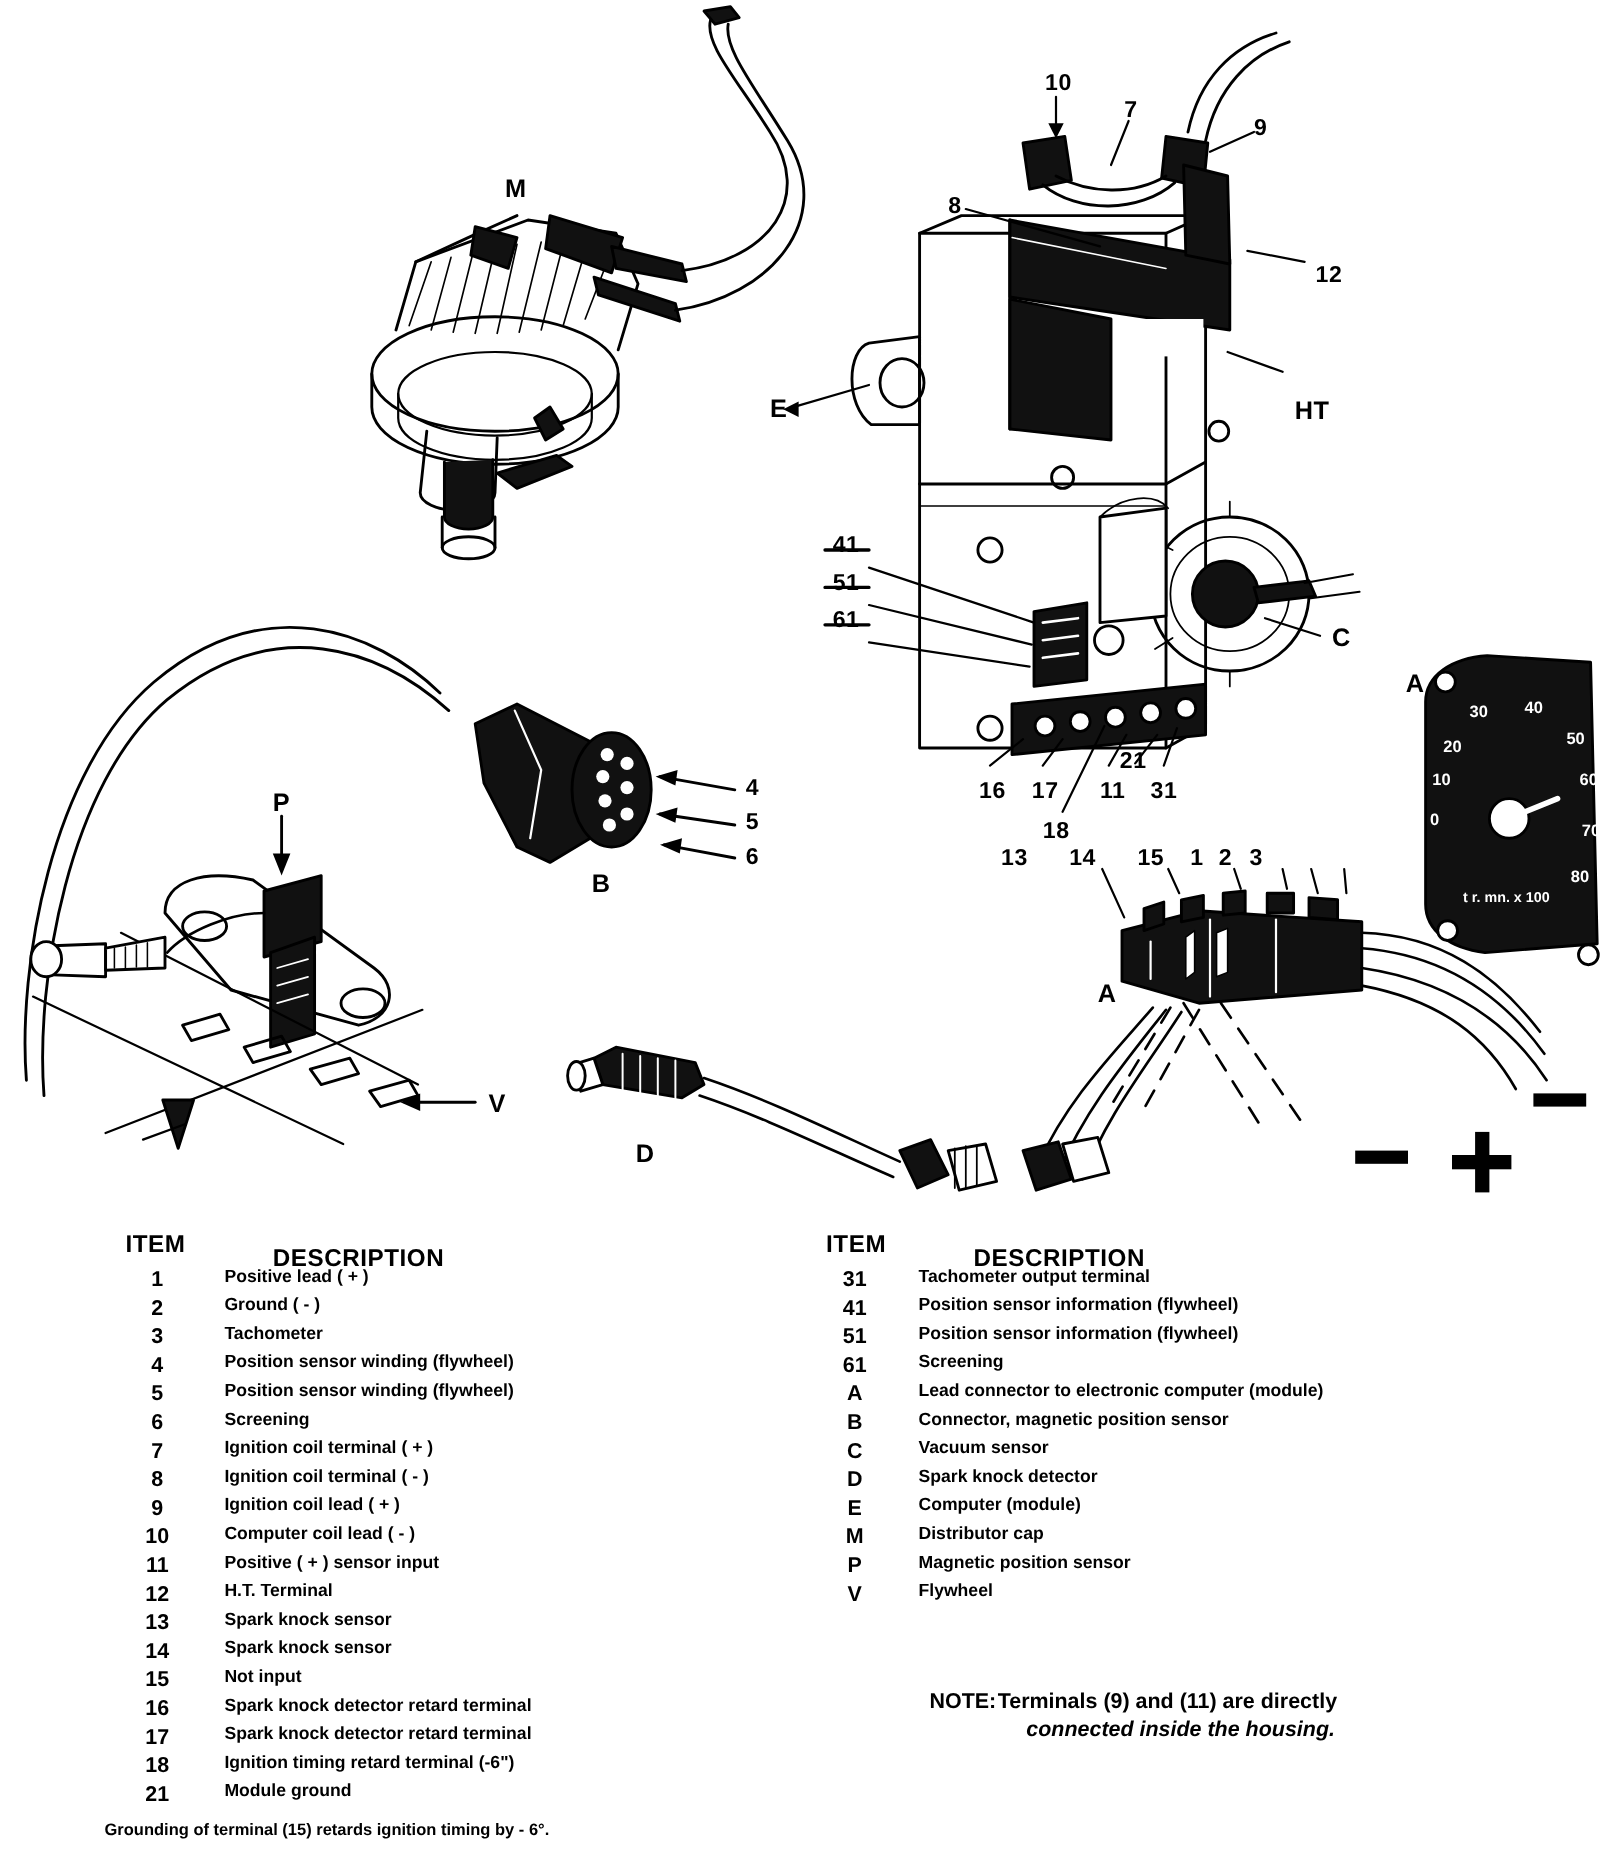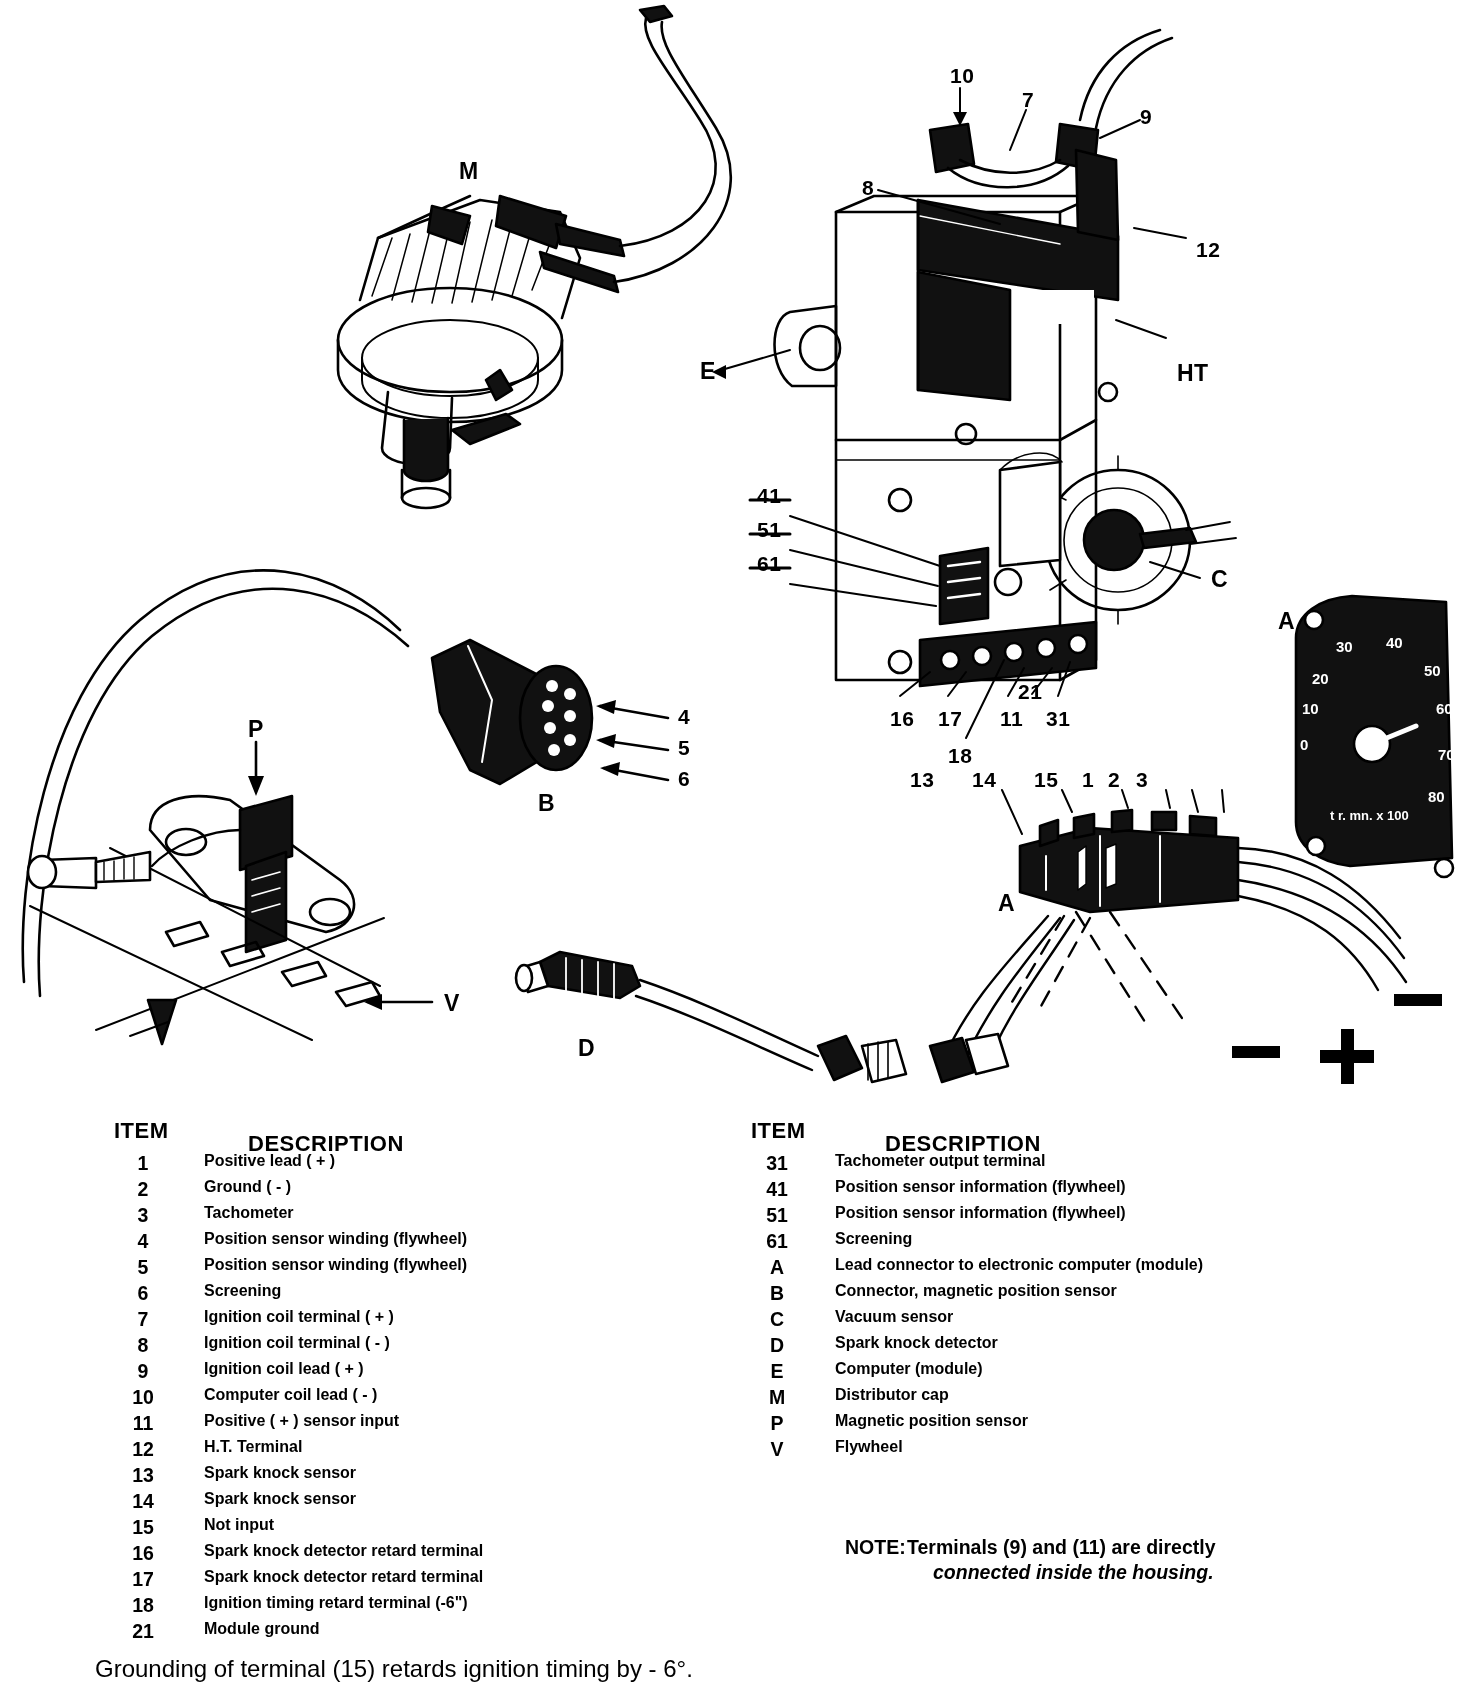--- a/index.html
+++ b/index.html
@@ -98,22 +98,22 @@
     font-size: 19.5px;
     line-height: 25px;
   }
   .note .note-label { position: absolute; left: 0; top: 0; }
   .note .note-l1 { position: absolute; left: 62px; top: 0; white-space: nowrap; }
   .note .note-l2 { position: absolute; left: 88px; top: 25px; white-space: nowrap; font-style: italic; }
   .footer {
     position: absolute;
     top: 1655px;
     left: 95px;
-    font-weight: normal;
-    font-size: 24px;
+    font-weight: bold;
+    font-size: 15px;
     white-space: nowrap;
   }
 </style>
 </head>
 <body>
 
 <div id="diagram-area">
 
   <svg id="diagram-svg" width="1472" height="1110" viewBox="0 0 1472 1110">
     <g fill="none" stroke="#000" stroke-width="2.6" stroke-linecap="round" stroke-linejoin="round">

